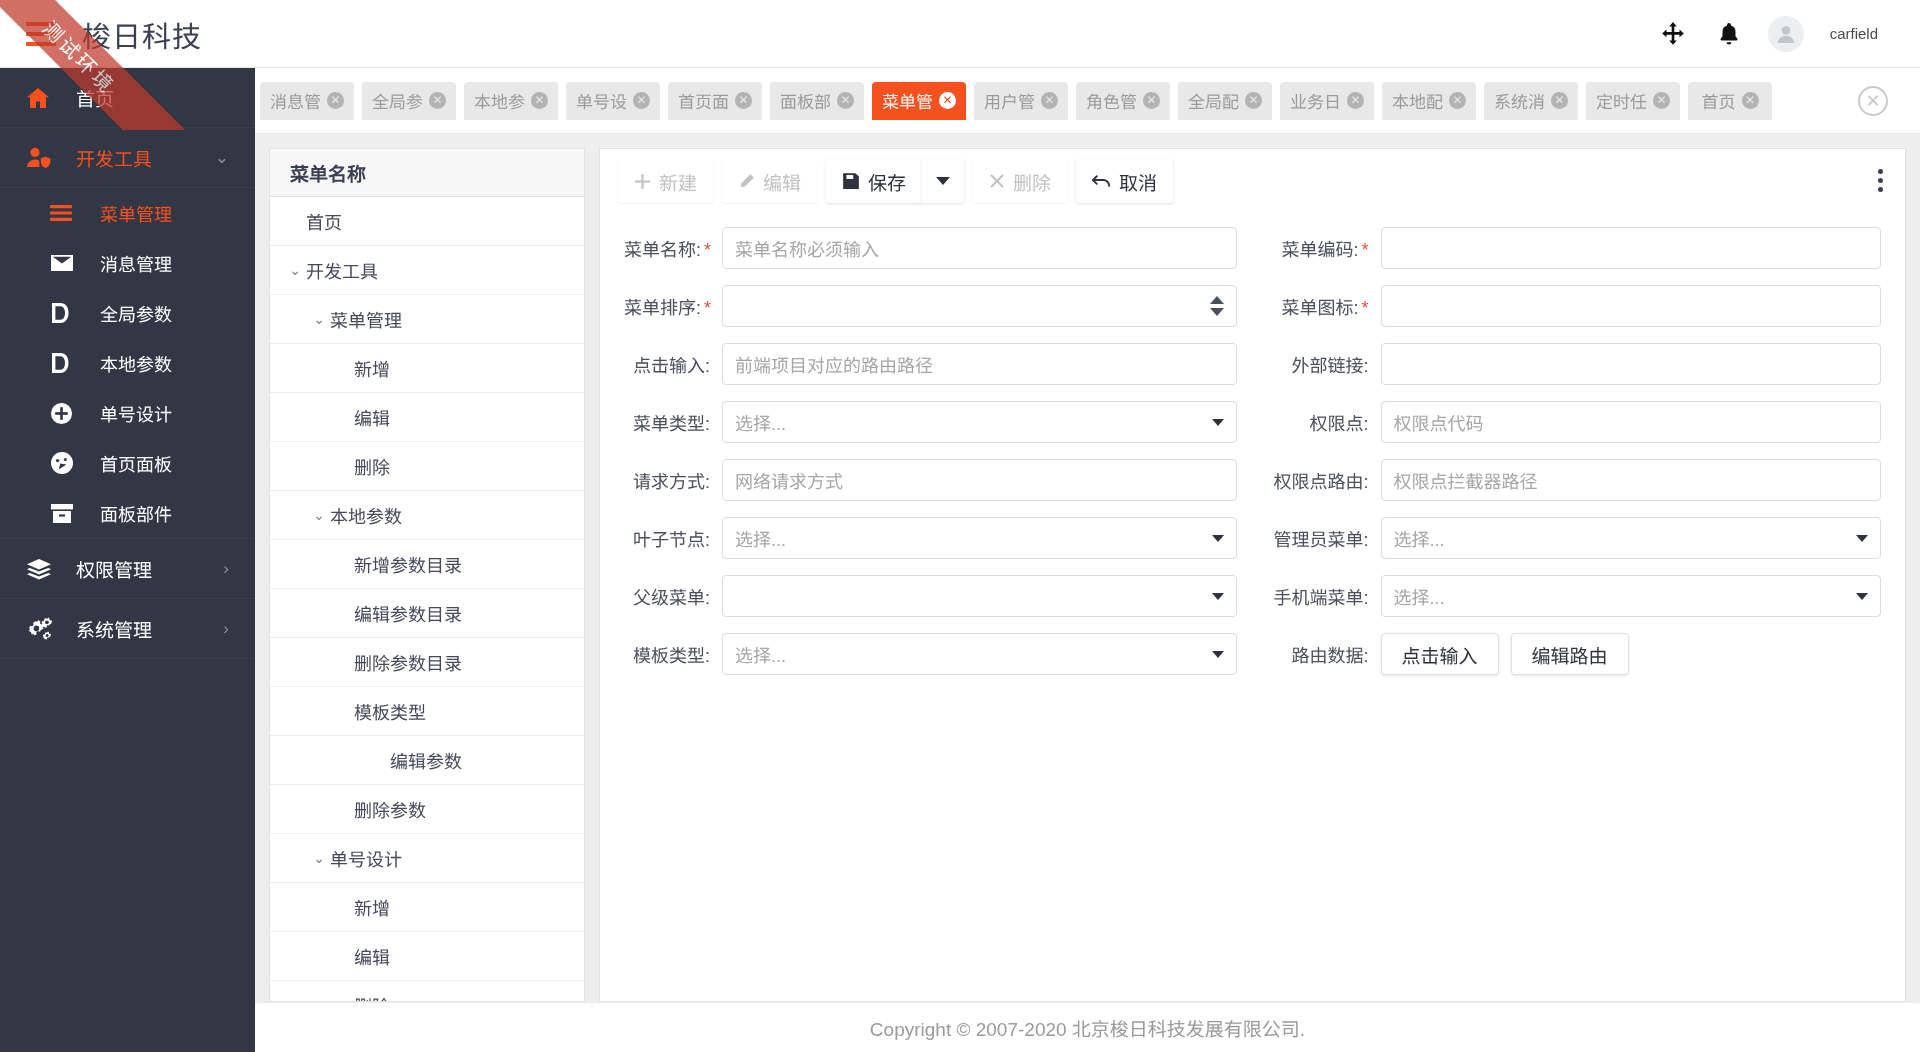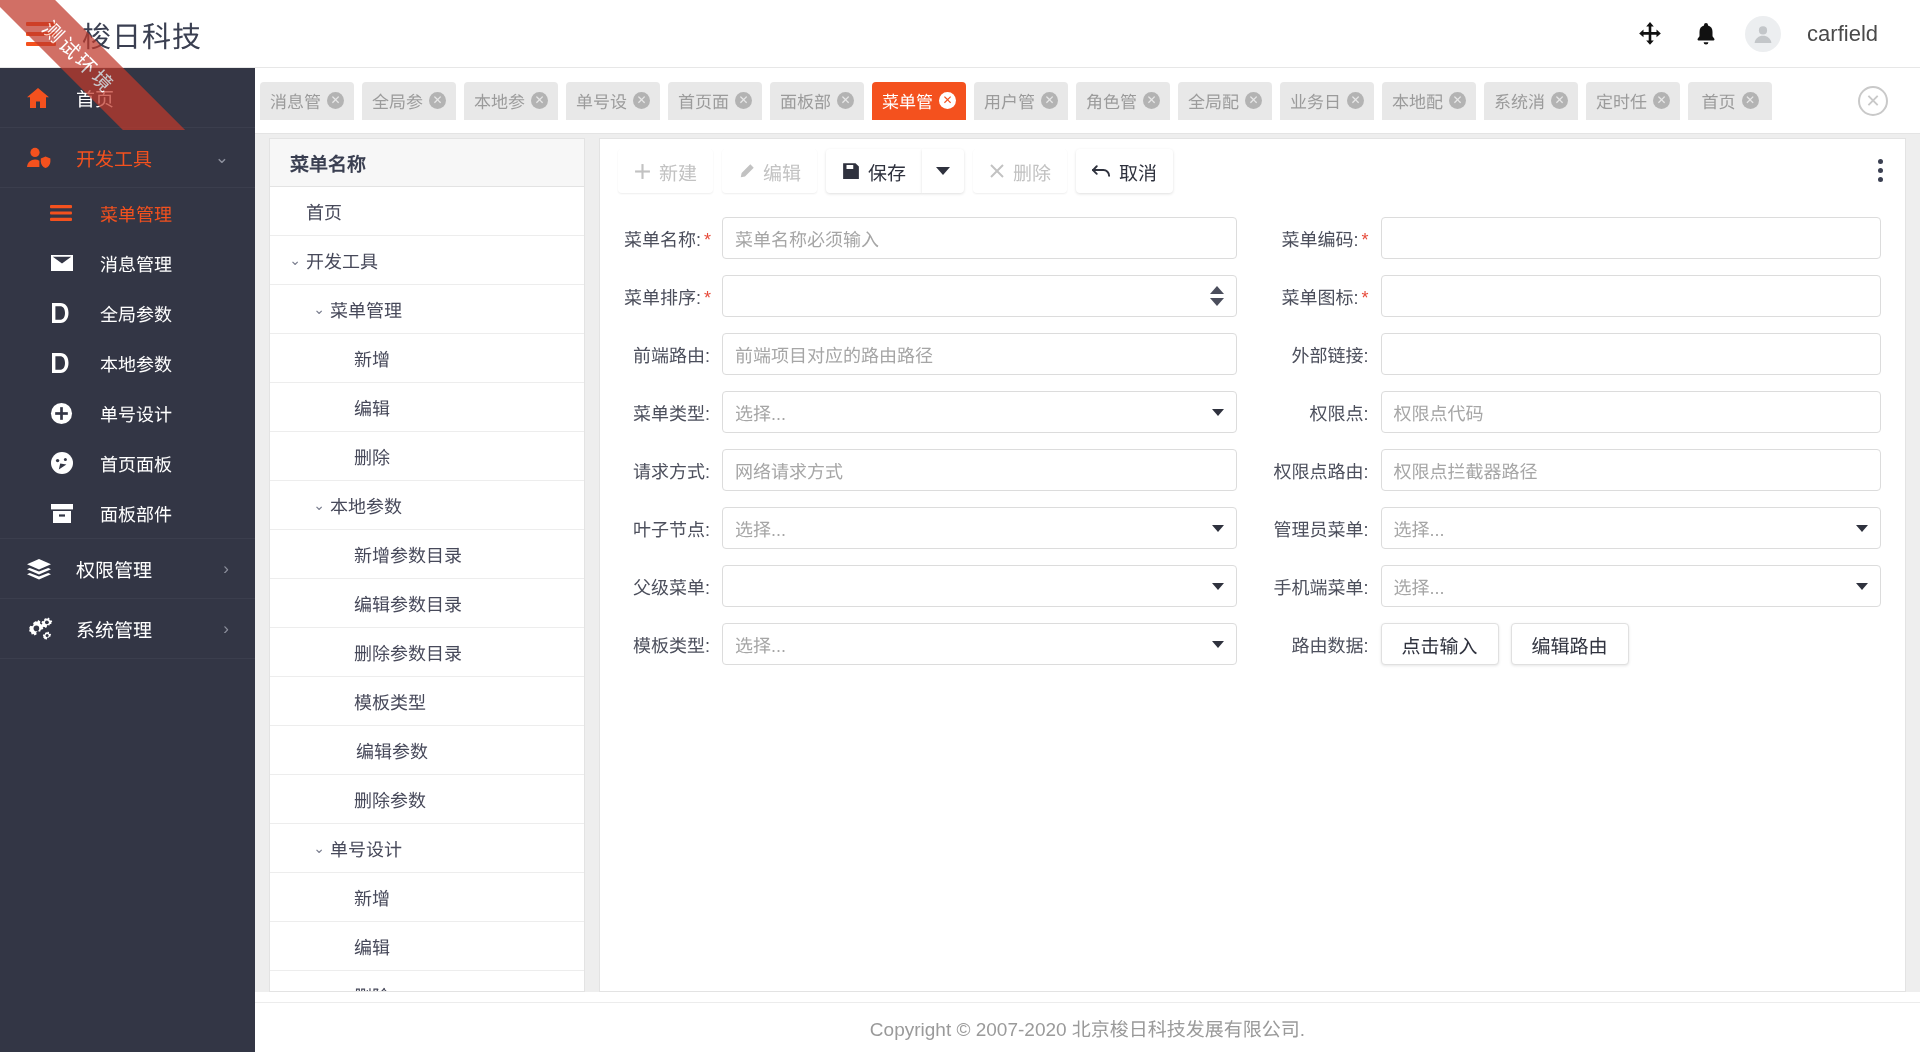--- a/index.html
+++ b/index.html
@@ -38,21 +38,21 @@
     margin-left: auto; margin-right: 42px;
     display: flex; align-items: center; gap: 22px;
   }
   .hdr-icon { width: 34px; height: 34px; display: flex; align-items: center; justify-content: center; cursor: pointer; }
   .avatar {
     width: 36px; height: 36px; border-radius: 50%;
     background: #eceef0;
     display: flex; align-items: center; justify-content: center;
   }
   .avatar svg { display: block; }
-  .username { font-size: 22px; color: #4a4a4a; margin-left: 4px; }
+  .username { font-size: 15px; color: #4a4a4a; margin-left: 4px; }
 
   
   .ribbon {
     position: absolute;
     top: 0; left: 0;
     width: 300px; height: 130px;
     overflow: hidden;
     pointer-events: none;
     z-index: 60;
   }
@@ -151,21 +151,21 @@
     width: 30px; height: 30px; border-radius: 50%;
     border: 2px solid #c9c9c9;
     color: #c9c9c9; font-size: 18px;
     display: flex; align-items: center; justify-content: center;
     cursor: pointer;
   }
 
   
   .workspace {
     position: absolute;
-    top: 124px; left: 255px;
+    top: 134px; left: 255px;
     width: 1665px; height: 868px;
     background: #eeeeee;
     padding: 14px;
     display: flex;
     gap: 14px;
   }
 
   
   .tree-panel {
     width: 316px; min-width: 316px;
@@ -585,21 +585,21 @@
           <span>编辑参数目录</span>
         </div>
         <div class="tree-row" style="padding-left: 62px;">
           <span class="tree-chev"></span>
           <span>删除参数目录</span>
         </div>
         <div class="tree-row" style="padding-left: 62px;">
           <span class="tree-chev"></span>
           <span>模板类型</span>
         </div>
-        <div class="tree-row" style="padding-left: 64px;">
+        <div class="tree-row" style="padding-left: 98px;">
           <span class="tree-chev"></span>
           <span>编辑参数</span>
         </div>
         <div class="tree-row" style="padding-left: 62px;">
           <span class="tree-chev"></span>
           <span>删除参数</span>
         </div>
         <div class="tree-row" style="padding-left: 38px;">
           <span class="tree-chev">⌄</span>
           <span>单号设计</span>
@@ -695,21 +695,21 @@
             <div class="flabel">菜单排序:<span class="req">*</span></div>
             <div class="fctl">
               <span></span>
               <span class="spin">
                 <span class="up"></span>
                 <span class="dn"></span>
               </span>
             </div>
           </div>
           <div class="frow">
-            <div class="flabel">前端路由:</div>
+            <div class="flabel">点击输入:</div>
             <div class="fctl">
               <span>前端项目对应的路由路径</span>
             </div>
           </div>
           <div class="frow">
             <div class="flabel">菜单类型:</div>
             <div class="fctl sel">
               <span>选择...</span>
               <span class="sel-caret"></span>
             </div>

